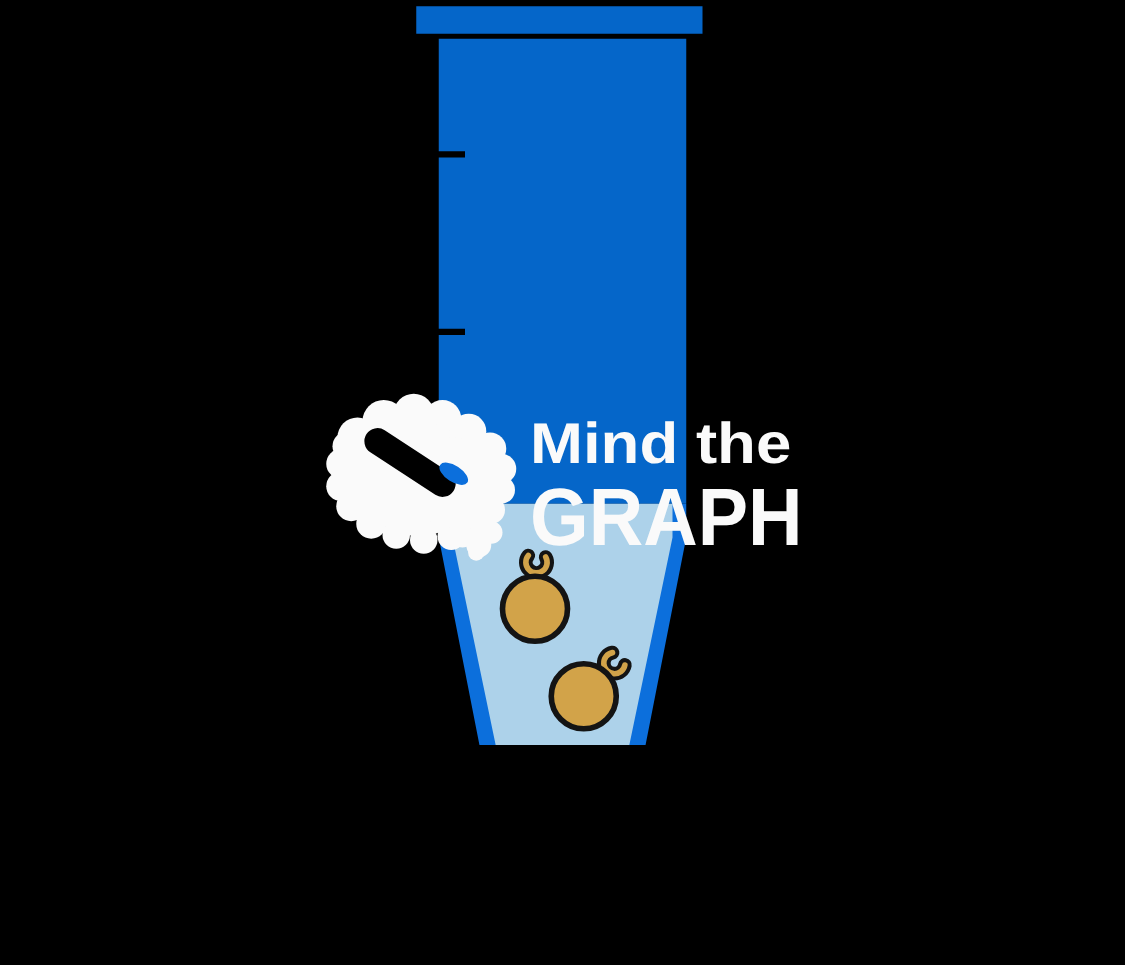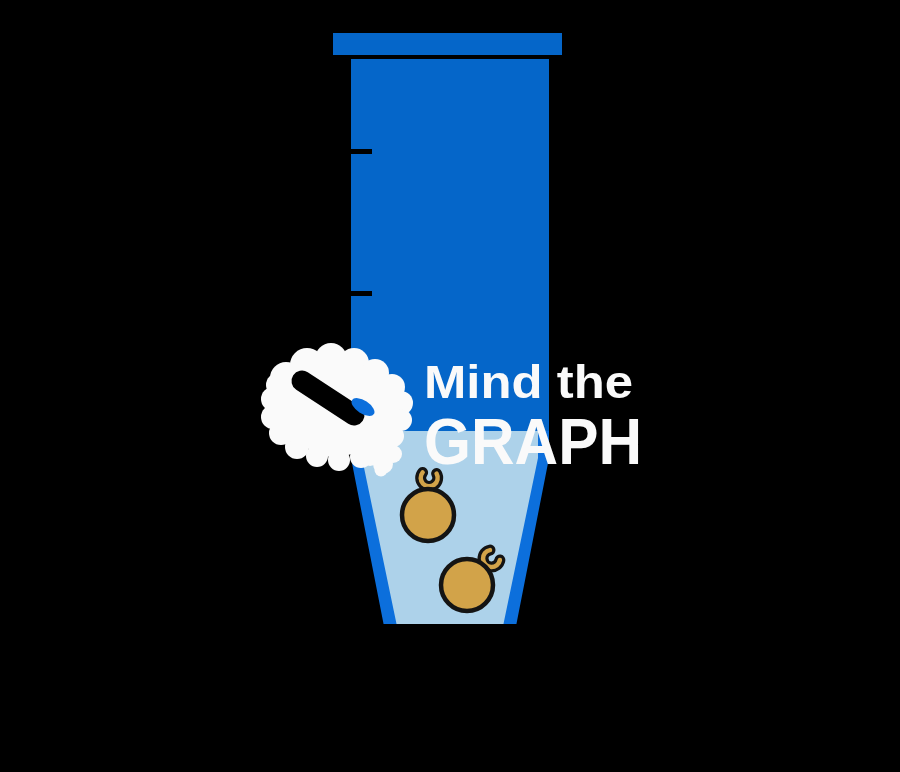--- a/index.html
+++ b/index.html
@@ -1,16 +1,16 @@
 <!DOCTYPE html>
 <html style="--bg: #000000; --tube: #0566C9; --wall: #0C6FDC; --liquid: #ADD2EA; --cell: #D2A349; --ink: #000000; --ink2: #141414; --wm: #FAFAFA;"><head>
 <meta charset="utf-8">
 <style>
   html,body{margin:0;padding:0;background:var(--bg,#000);}
-  .stage{position:relative;width:900px;height:596px;background:var(--bg,#000);overflow:hidden;margin-top:28px;}
+  .stage{position:relative;width:900px;height:596px;background:var(--bg,#000);overflow:hidden;}
   svg{display:block;}
   .fill-tube{fill:var(--tube,#0566C9);}
   .fill-wall{fill:var(--wall,#0C6FDC);}
   .fill-liquid{fill:var(--liquid,#ADD2EA);}
   .fill-wm{fill:var(--wm,#FAFAFA);}
   .stroke-ink{stroke:var(--ink,#000);}
   .wm-text{fill:var(--wm,#FAFAFA);font-family:"Liberation Sans","DejaVu Sans",sans-serif;}
   .wm-line1{font-size:46px;font-weight:600;}
   .wm-line2{font-size:65px;font-weight:700;}
 </style>

